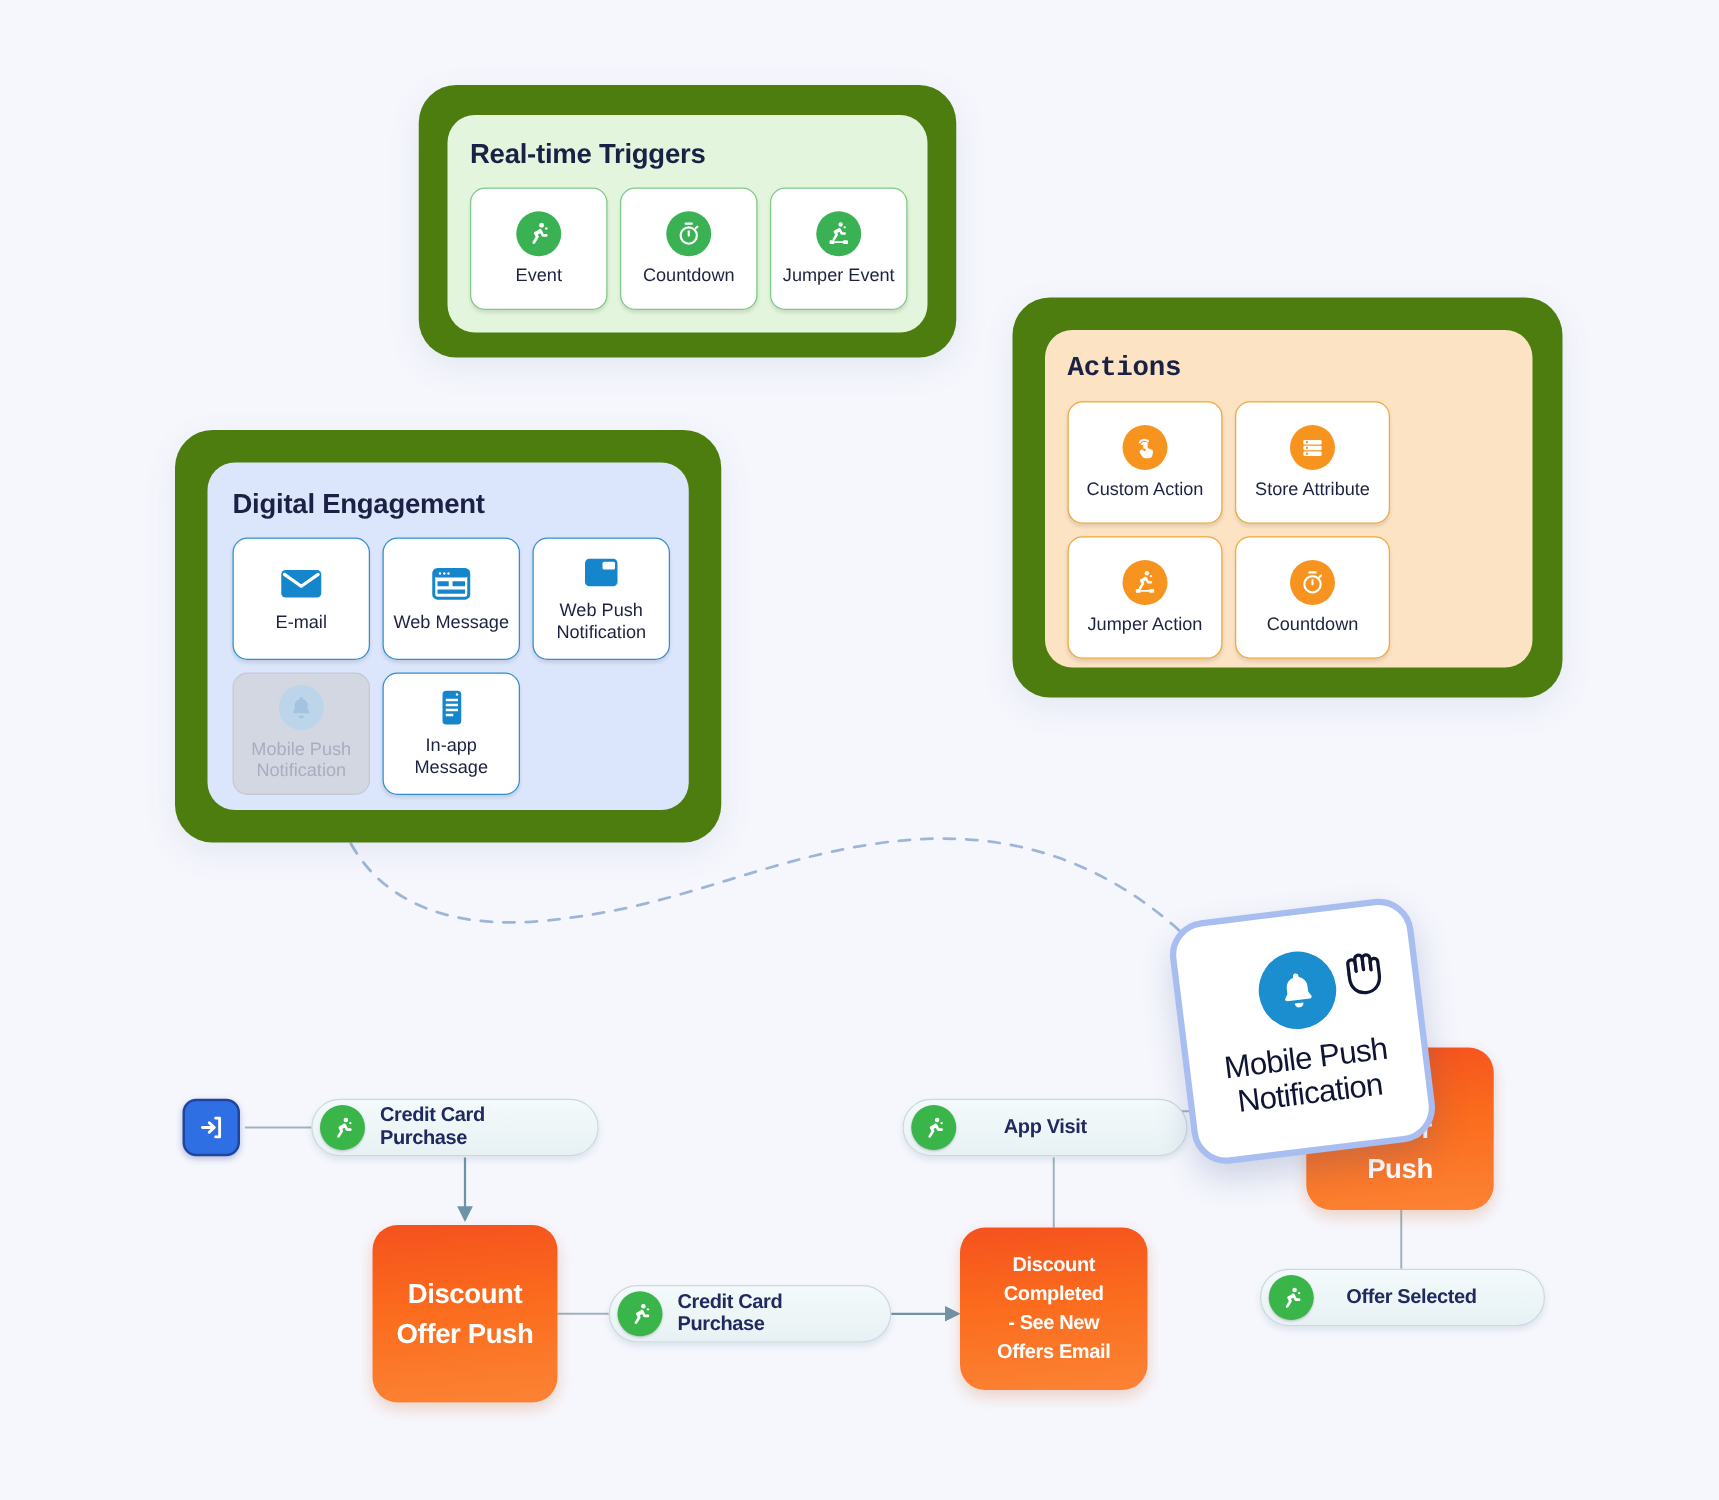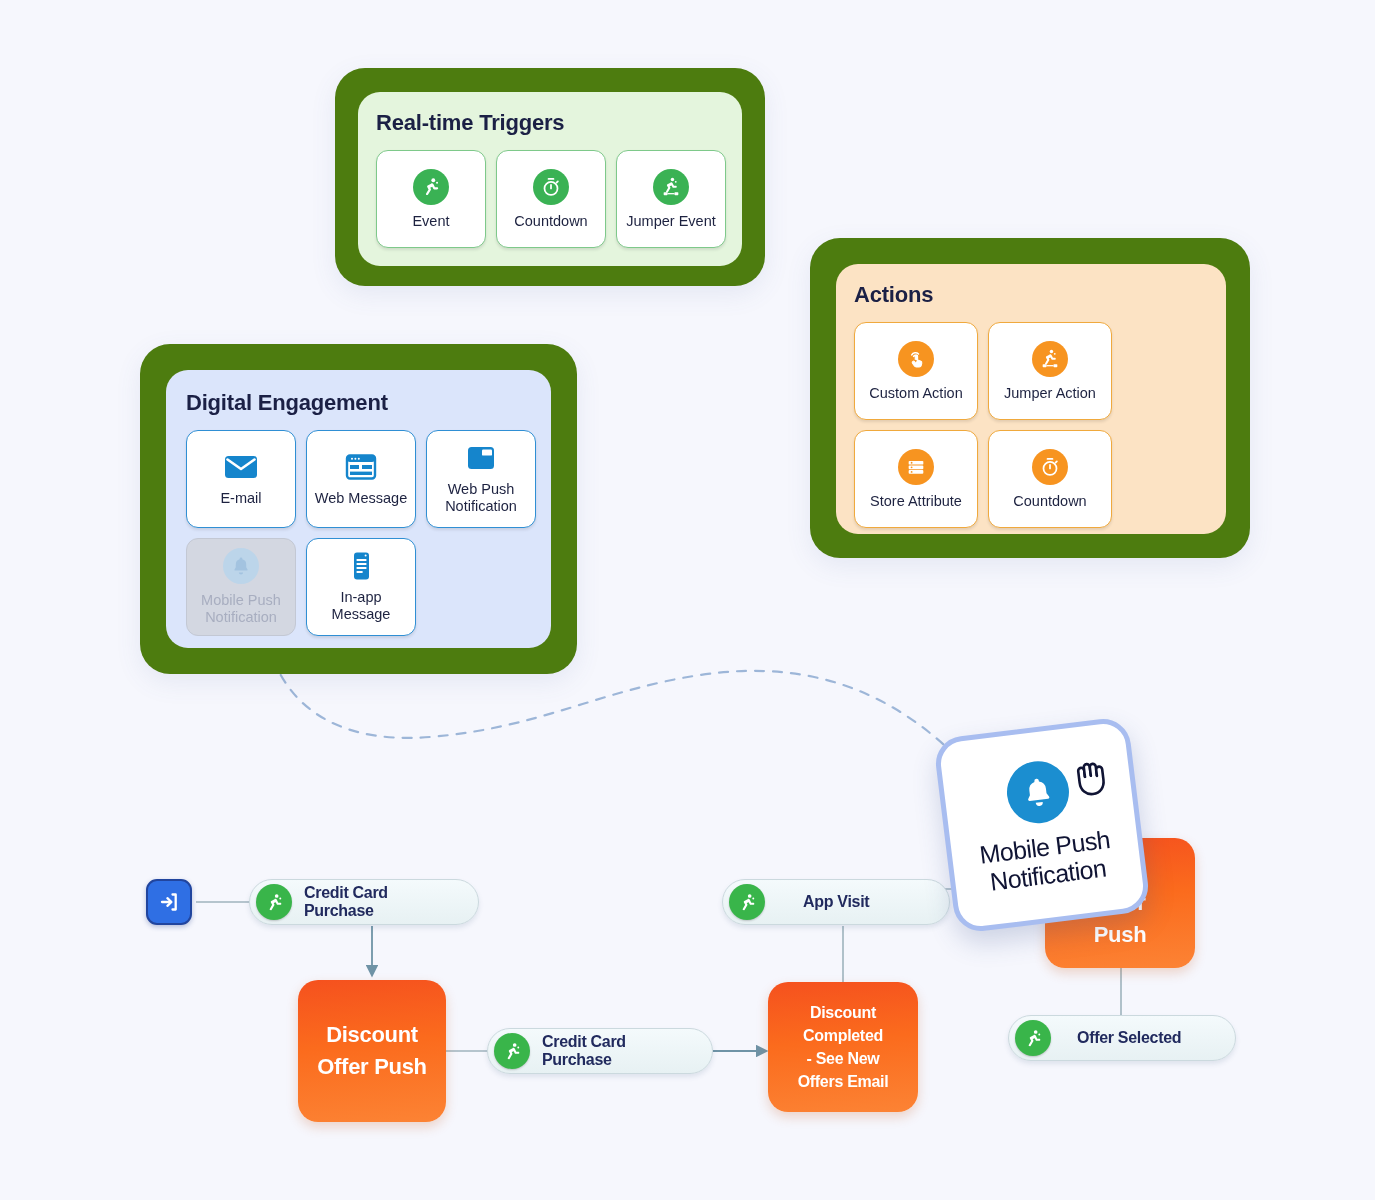--- a/index.html
+++ b/index.html
@@ -55,21 +55,21 @@
       background: #e4f5dd; }
   .green-inner .palette-title { font-size: 22px; margin: 18px 0 0 18px; }
   .green-inner .tile-row { margin: 14px 0 0 18px; }
   .green-card .tile { border: 1px solid #7ec98a; }
   .g-bg { background: #3ab254; }
 
   
   .orange-card { left: 810px; top: 238px; width: 440px; height: 320px; }
   .orange-inner { left: 26px; top: 26px; right: 24px; bottom: 24px;
       background: #fce3c4; }
-  .orange-inner .palette-title { font-size: 22px; margin: 18px 0 0 18px; }
+  .orange-inner .palette-title { font-size: 22px; margin: 18px 0 0 18px; font-family: Liberation Mono, monospace; }
   .orange-inner .tile-row { margin: 14px 0 0 18px; width: 358px; }
   .orange-card .tile { border: 1px solid #f0a93d; width: 124px; }
   .o-bg { background: #f79420; }
 
   
   .blue-card { left: 140px; top: 344px; width: 437px; height: 330px; }
   .blue-inner { left: 26px; top: 26px; right: 26px; bottom: 26px;
       background: #dbe5fb; }
   .blue-inner .palette-title { font-size: 22px; margin: 20px 0 0 20px; }
   .blue-inner .tile-row { margin: 14px 0 0 20px; width: 358px; }
@@ -238,44 +238,44 @@
               <path d="M9.4 9.2a2.6 2.6 0 0 1 3.6-.8"></path>
               <path d="M11.2 12.4V8.9a1.25 1.25 0 1 1 2.5 0v5.6" fill="#fff" stroke="#fff" stroke-width="1.3"></path>
               <path d="M13.7 13.1l3.2 1c1 .3 1.6 1.3 1.4 2.3l-.5 2.4c-.2 1.1-1.2 1.9-2.3 1.9h-3.3c-.8 0-1.5-.4-1.9-1l-2.1-3.1c-.5-.7-.3-1.6.4-2 .6-.4 1.3-.2 1.7.3l.9 1.1" fill="#fff" stroke="#fff" stroke-width="1.2" stroke-linejoin="round"></path>
             </svg>
           </span>
           <span class="lbl">Custom Action</span>
         </div>
 
         <div class="tile">
           <span class="ic-circle o-bg">
+            <svg width="22" height="22" viewBox="0 0 24 24">
+              <rect x="4" y="5.4" width="16" height="4" rx="1" fill="#fff"></rect>
+              <rect x="4" y="10.4" width="16" height="4" rx="1" fill="#fff"></rect>
+              <rect x="4" y="15.4" width="16" height="4" rx="1" fill="#fff"></rect>
+              <circle cx="7.2" cy="7.4" r="1" fill="#f79420"></circle>
+              <circle cx="7.2" cy="12.4" r="1" fill="#f79420"></circle>
+              <circle cx="7.2" cy="17.4" r="1" fill="#f79420"></circle>
+            </svg>
+          </span>
+          <span class="lbl">Store Attribute</span>
+        </div>
+
+        <div class="tile">
+          <span class="ic-circle o-bg">
             <svg width="22" height="22" viewBox="0 0 24 24" fill="#fff">
               <circle cx="13.6" cy="3.9" r="1.9"></circle>
               <path d="M11.9 7.1 8.2 9.1c-.6.3-.8 1-.5 1.5l1.2 2.3-2.2 3.7c-.3.6-.1 1.2.4 1.5.5.3 1.2.1 1.5-.4l2.6-4.3c.2-.3.2-.8 0-1.1l-.6-1 2-1 1 2c.2.4.6.6 1 .6h2.6c.6 0 1.1-.5 1.1-1.1 0-.6-.5-1.1-1.1-1.1h-2l-1.4-2.8c-.5-.9-1.5-1.3-2.4-.8z"></path>
               <circle cx="17.2" cy="6.4" r="1"></circle>
               <rect x="4" y="17.6" width="4.2" height="3.4" rx=".8"></rect>
               <rect x="15.8" y="17.6" width="4.2" height="3.4" rx=".8"></rect>
               <path d="M8.2 19.3h7.6" stroke="#fff" stroke-width="1.4"></path>
             </svg>
           </span>
           <span class="lbl">Jumper Action</span>
-        </div>
-
-        <div class="tile">
-          <span class="ic-circle o-bg">
-            <svg width="22" height="22" viewBox="0 0 24 24">
-              <rect x="4" y="5.4" width="16" height="4" rx="1" fill="#fff"></rect>
-              <rect x="4" y="10.4" width="16" height="4" rx="1" fill="#fff"></rect>
-              <rect x="4" y="15.4" width="16" height="4" rx="1" fill="#fff"></rect>
-              <circle cx="7.2" cy="7.4" r="1" fill="#f79420"></circle>
-              <circle cx="7.2" cy="12.4" r="1" fill="#f79420"></circle>
-              <circle cx="7.2" cy="17.4" r="1" fill="#f79420"></circle>
-            </svg>
-          </span>
-          <span class="lbl">Store Attribute</span>
         </div>
 
         <div class="tile">
           <span class="ic-circle o-bg">
             <svg width="22" height="22" viewBox="0 0 24 24" fill="none" stroke="#fff" stroke-width="1.9">
               <circle cx="12" cy="13.6" r="7.1"></circle>
               <path d="M12 9.8v3.8" stroke-linecap="round"></path>
               <path d="M9.3 3.2h5.4" stroke-linecap="round"></path>
               <path d="M18.1 7.2l1.4-1.4" stroke-linecap="round"></path>
             </svg>

